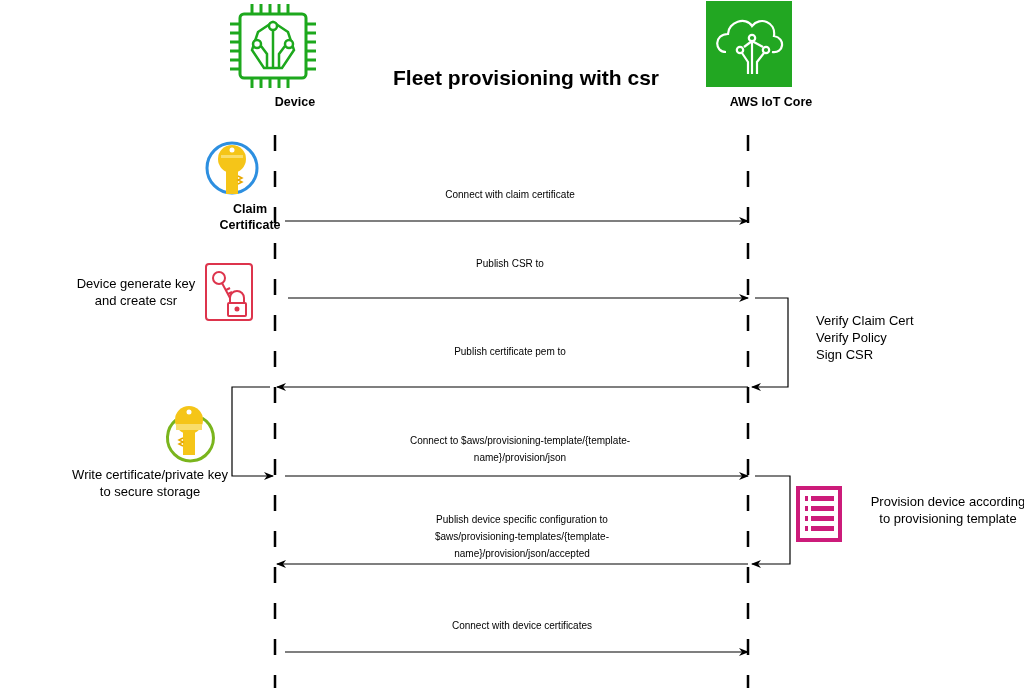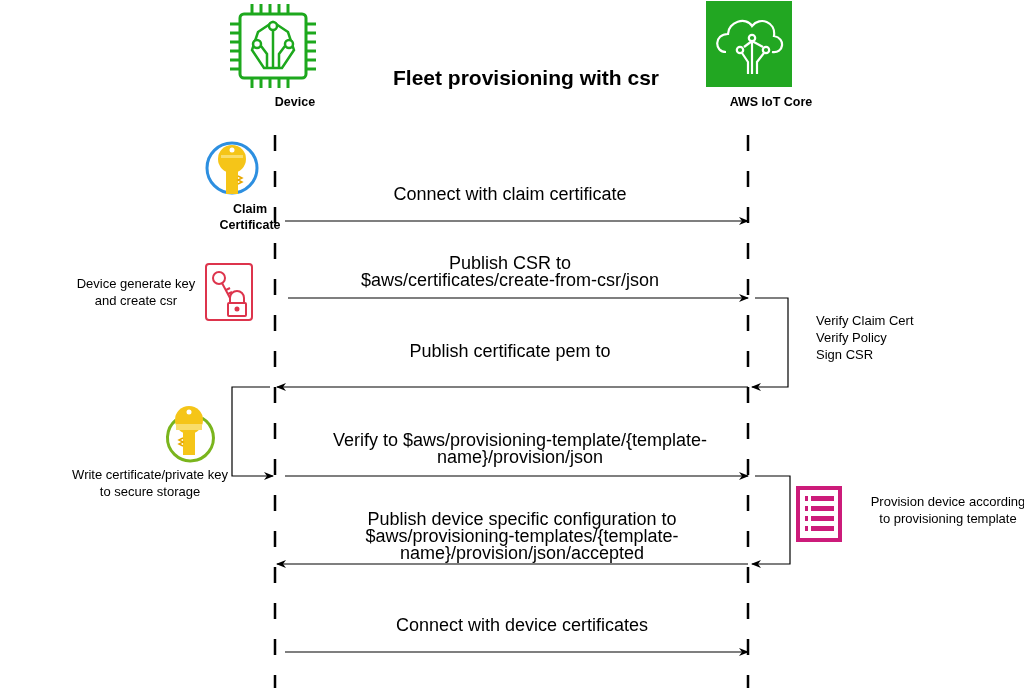--- a/index.html
+++ b/index.html
@@ -1,21 +1,21 @@
 <!DOCTYPE html>
 <html><head>
 <meta charset="utf-8">
 <style>
   html, body { margin: 0; padding: 0; background: #ffffff; }
   body { width: 1024px; height: 688px; position: relative; overflow: hidden;
          font-family: "Liberation Sans", sans-serif; color: #000; }
   .abs { position: absolute; padding-left: 14px; }
   .title { left: 0; width: 1024px; top: 66px; text-align: center; font-size: 21px; font-weight: bold; }
   .actor-label { font-size: 12.5px; font-weight: bold; text-align: center; width: 160px; margin-left: 8px; }
-  .msg { font-size: 18px; text-align: center; line-height: 17px; }
+  .msg { font-size: 10px; text-align: center; line-height: 17px; }
   .note { font-size: 13px; line-height: 17px; }
   svg.diagram { position: absolute; left: 0; top: 0; }
 </style>
 </head>
 <body>
 
 <div class="abs title">Fleet provisioning with csr</div>
 
 <svg class="diagram" width="1024" height="688" viewBox="0 0 1024 688">
   <defs>
@@ -155,27 +155,26 @@
 <div class="abs note" style="left:844px; width:180px; top:493px; text-align:center;">
   <div>Provision device according</div>
   <div>to provisioning template</div>
 </div>
 
 <div class="abs msg" style="left:296px; width:400px; top:186px;">
   <div>Connect with claim certificate</div>
 </div>
 <div class="abs msg" style="left:296px; width:400px; top:255px;">
   <div>Publish CSR to</div>
-  <div>$aws/certificates/create-from-csr/json</div>
 </div>
 <div class="abs msg" style="left:296px; width:400px; top:343px;">
   <div>Publish certificate pem to</div>
 </div>
 <div class="abs msg" style="left:296px; width:420px; top:432px;">
-  <div>Verify to $aws/provisioning-template/{template-</div>
+  <div>Connect to $aws/provisioning-template/{template-</div>
   <div>name}/provision/json</div>
 </div>
 <div class="abs msg" style="left:308px; width:400px; top:511px;">
   <div>Publish device specific configuration to</div>
   <div>$aws/provisioning-templates/{template-</div>
   <div>name}/provision/json/accepted</div>
 </div>
 <div class="abs msg" style="left:308px; width:400px; top:617px;">
   <div>Connect with device certificates</div>
 </div>

